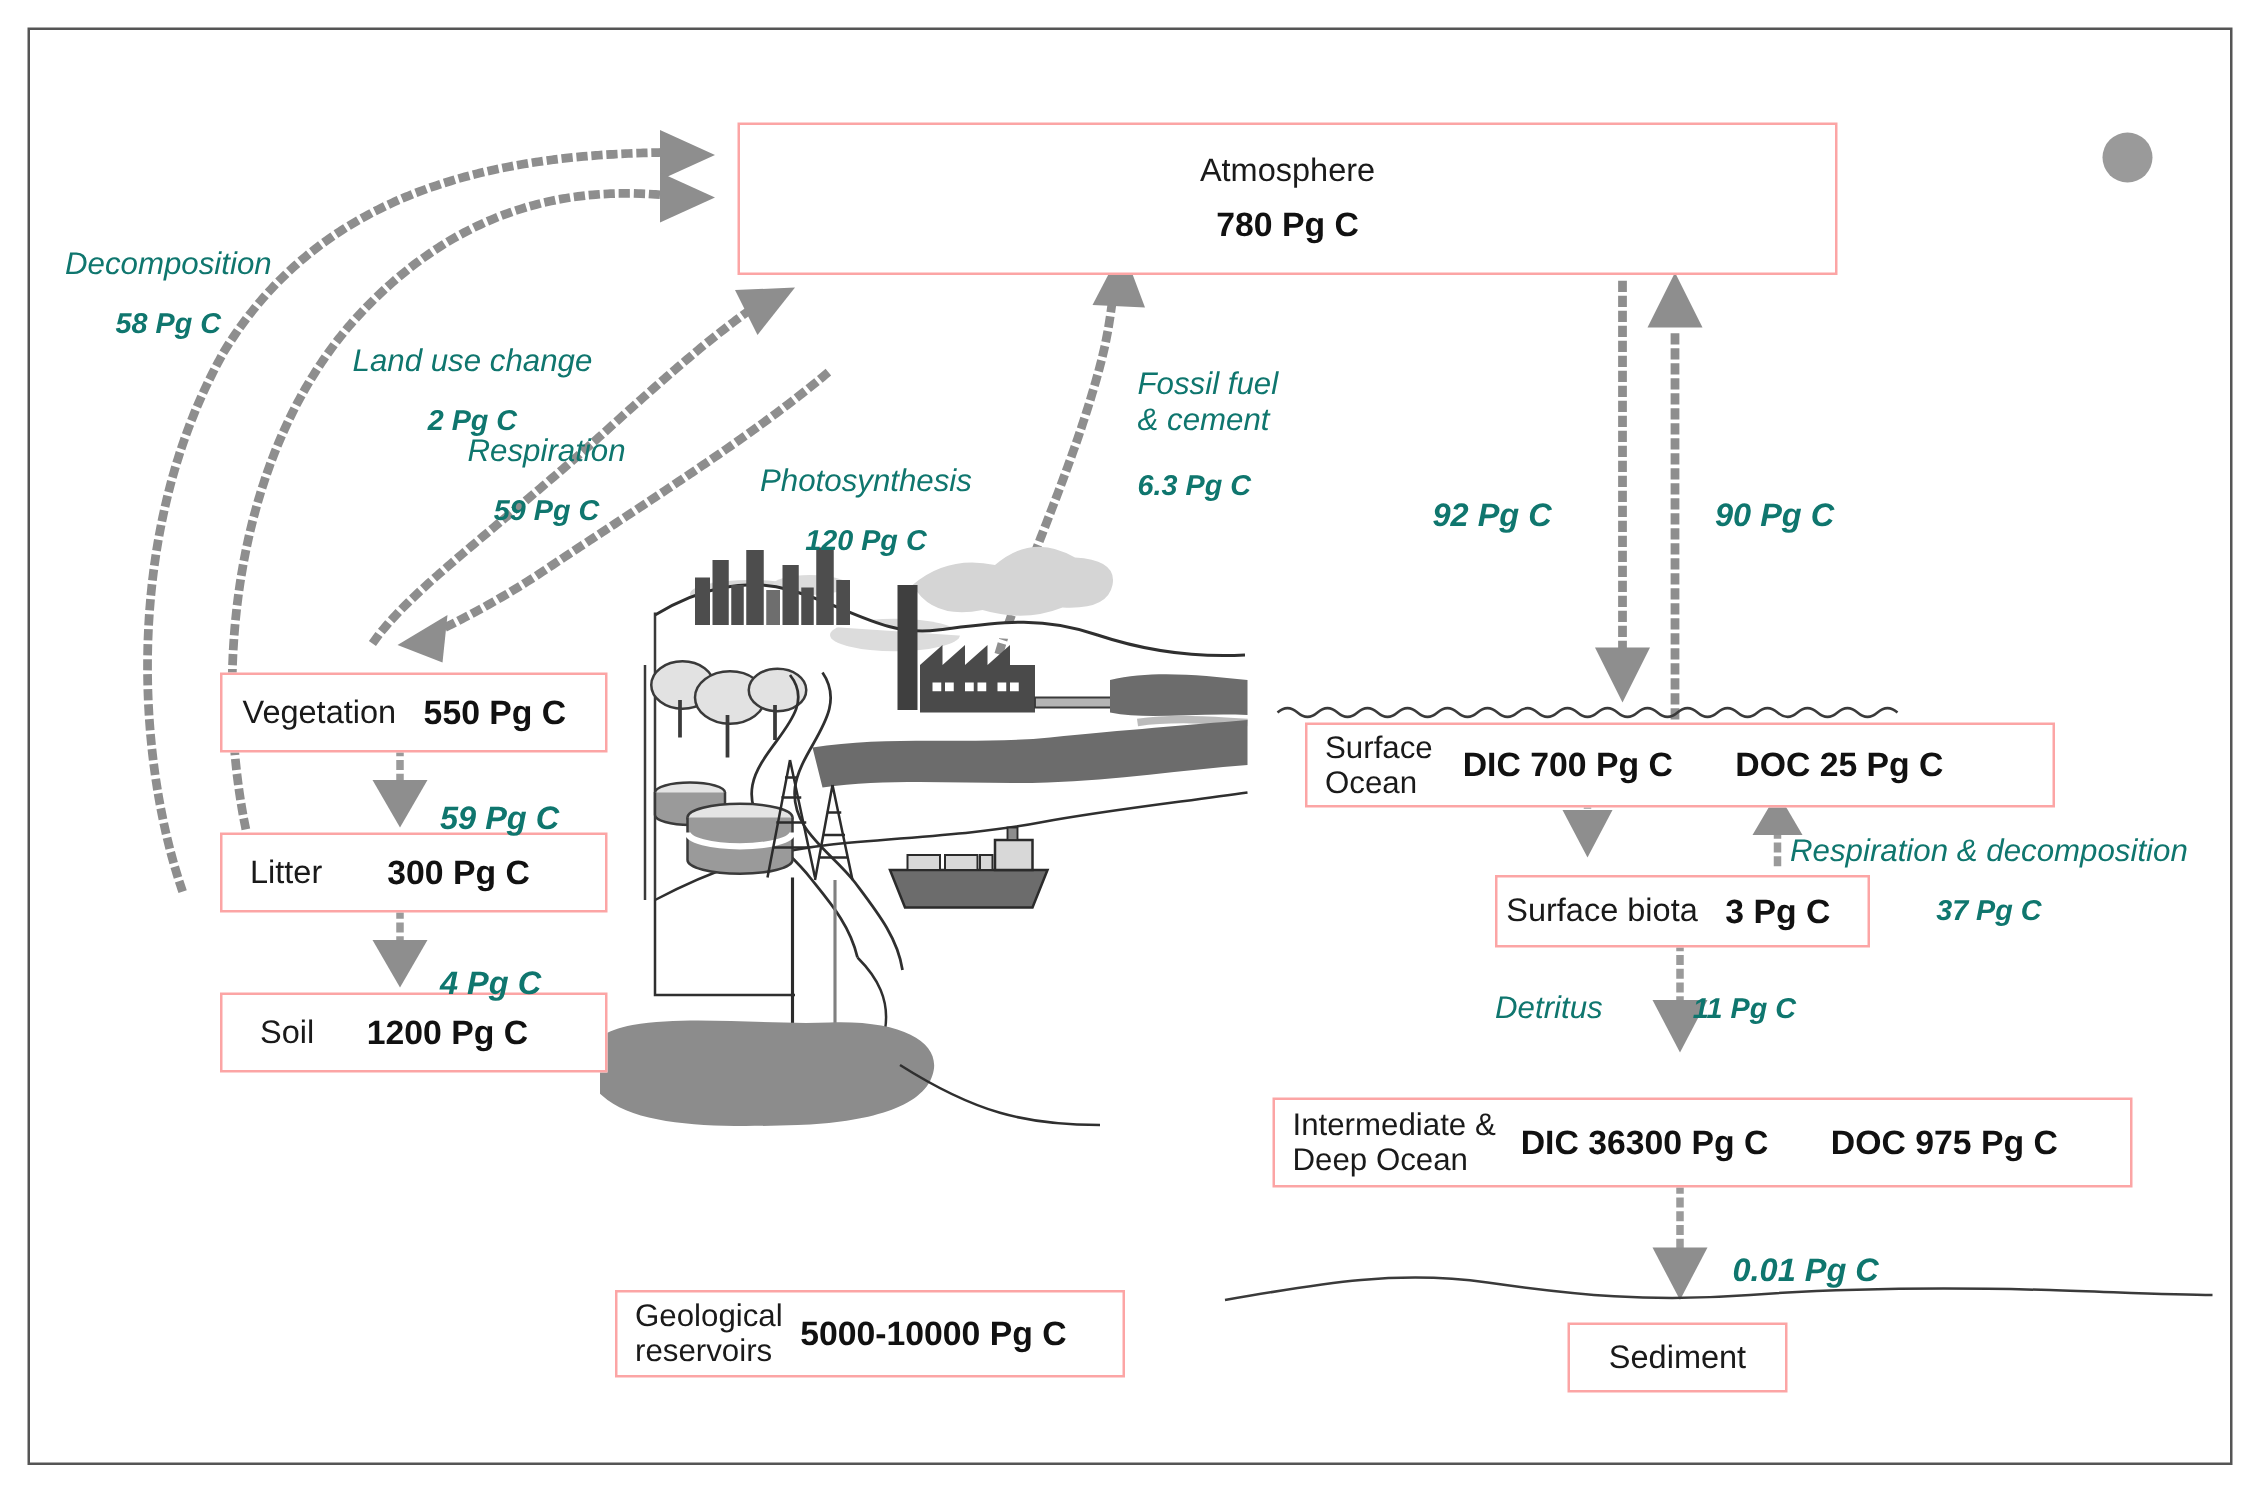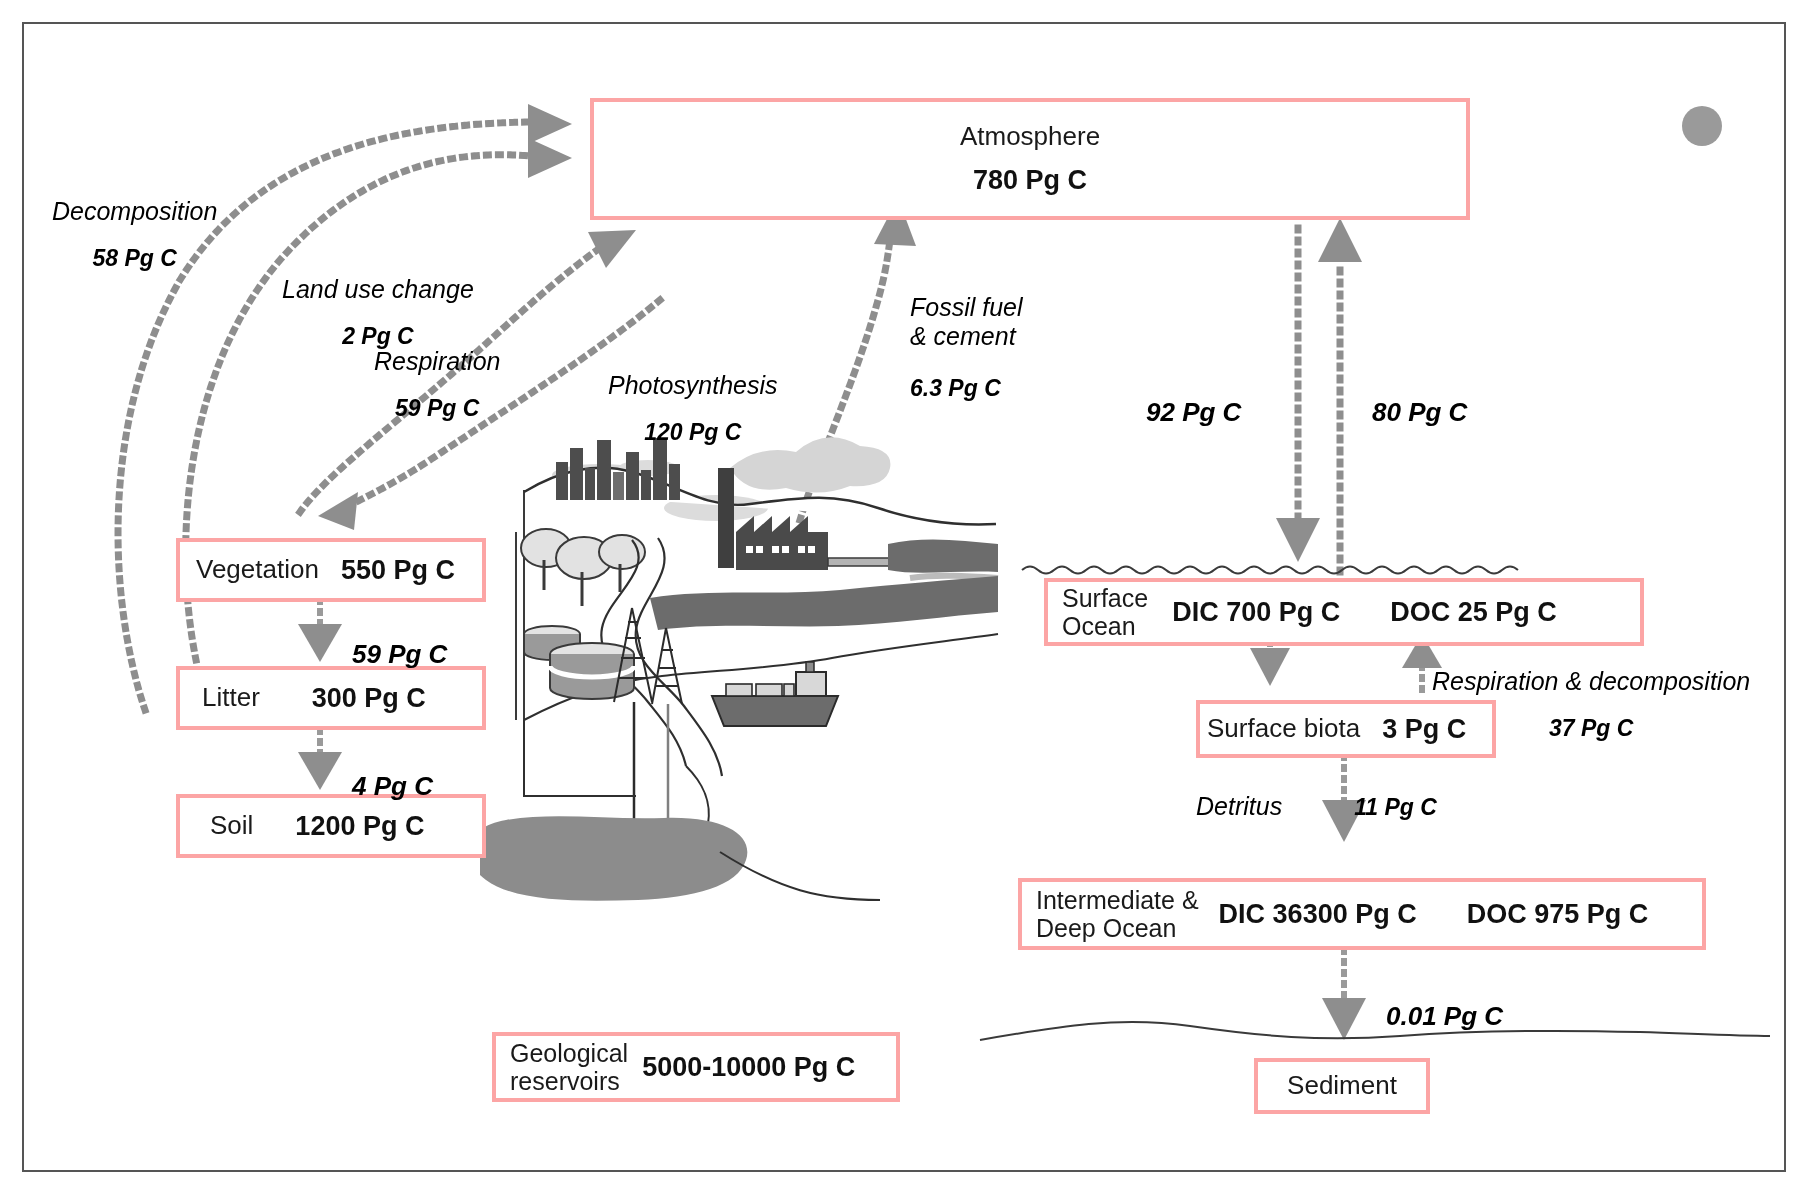--- a/index.html
+++ b/index.html
@@ -24,21 +24,21 @@
     width: 1764px;
     height: 1150px;
     border: 2px solid #555;
     box-sizing: border-box;
     background: #fff;
   }
   
   .pool-box {
     position: absolute;
     box-sizing: border-box;
-    border: 4px solid #fca5a5;
+    border: 2px solid #fca5a5;
     background: #ffffff;
     display: flex;
     align-items: center;
     z-index: 20;
   }
   .pool-name {
     font-size: 26px;
     color: #1a1a1a;
     font-weight: 400;
     line-height: 1.12;
@@ -47,21 +47,21 @@
   .pool-val {
     font-size: 27px;
     color: #111;
     font-weight: bold;
     white-space: nowrap;
   }
   
   .flux {
     position: absolute;
     z-index: 25;
-    color: #000000;
+    color: #0f766e;
     line-height: 1.18;
     white-space: pre-line;
   }
   .flux .fname {
     font-style: italic;
     font-size: 25px;
     display: block;
     white-space: pre-line;
   }
   .flux .fval {
@@ -338,21 +338,21 @@
     <span class="fname">Fossil fuel
 &amp; cement</span>
     <span class="fval" style="margin-top:4px;">6.3 Pg C</span>
   </div>
 
   <div class="flux val-only" style="left:1146px; top:378px;">
     <span class="fval">92  Pg C</span>
   </div>
 
   <div class="flux val-only" style="left:1372px; top:378px;">
-    <span class="fval">80  Pg C</span>
+    <span class="fval">90  Pg C</span>
   </div>
 
   <div class="flux val-only" style="left:352px; top:620px;">
     <span class="fval">59  Pg C</span>
   </div>
 
   <div class="flux val-only" style="left:352px; top:752px;">
     <span class="fval">4  Pg C</span>
   </div>
 

